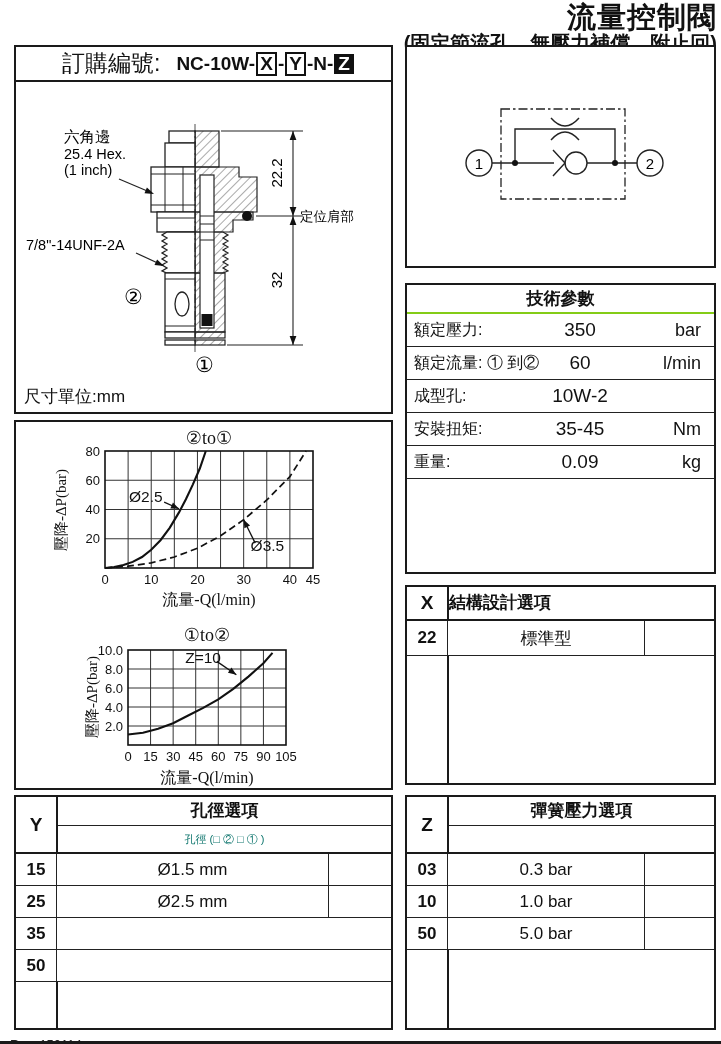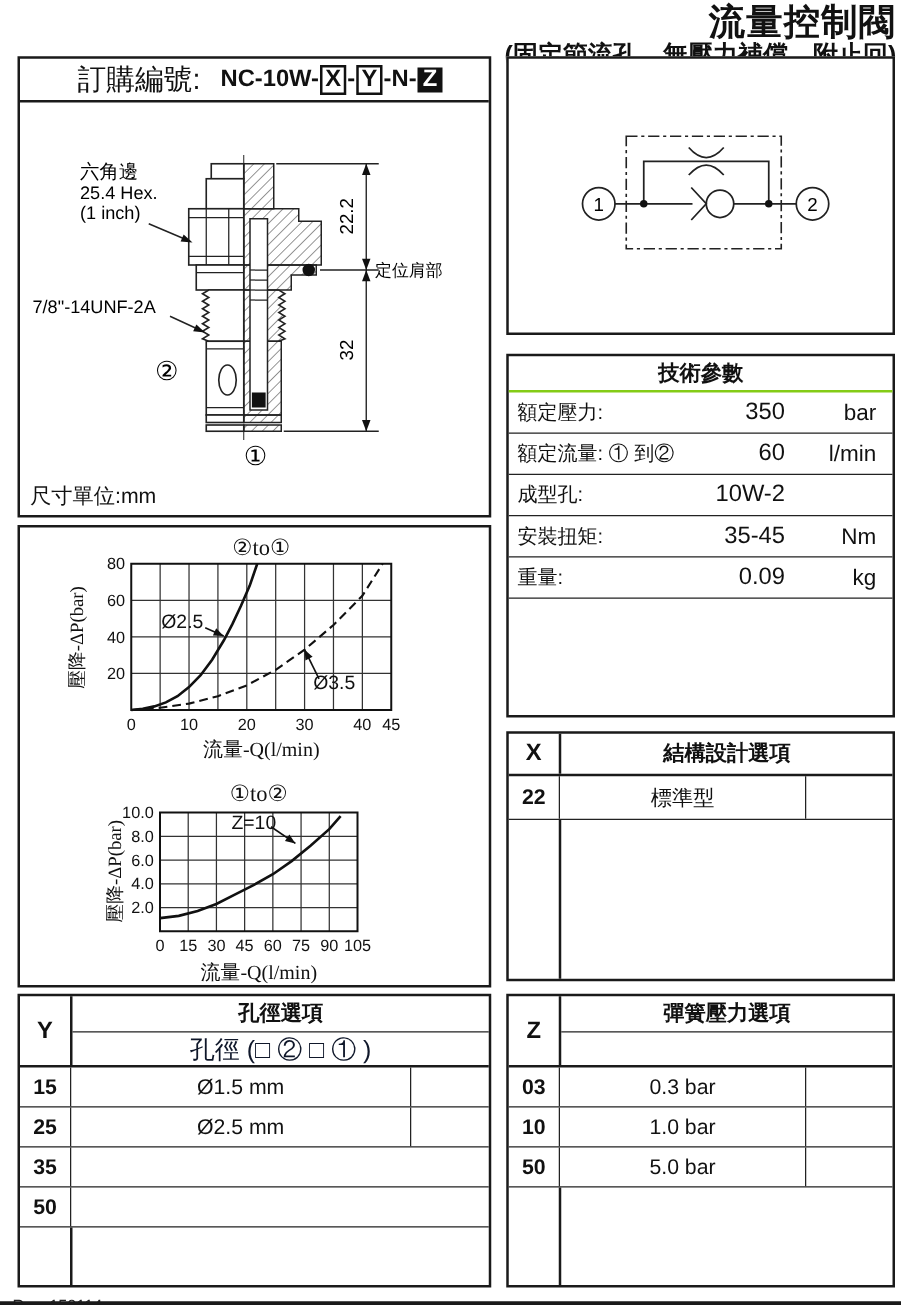--- a/index.html
+++ b/index.html
@@ -27,34 +27,34 @@
   .cxlabel{font-size:16px;fill:#111;font-family:"Liberation Serif",serif;}
   .cylabel{font-size:15px;fill:#111;font-family:"Liberation Serif",serif;}
   .cann{font-size:15.5px;fill:#111;}
   
   .box-symbol{left:405px;top:45px;width:311px;height:223px;}
   
   .box-tech{left:405px;top:283px;width:311px;height:291px;}
   .tech-head{height:27px;line-height:27px;text-align:center;font-weight:bold;font-size:17px;border-bottom:2px solid #84cc16;}
   .tech-row{display:flex;height:32px;align-items:center;border-bottom:1.5px solid #222;}
   .tech-label{width:118px;padding-left:7px;font-size:16px;white-space:nowrap;}
-  .tech-value{width:96px;text-align:right;font-size:19px;}
+  .tech-value{width:96px;text-align:center;font-size:19px;}
   .tech-unit{flex:1;text-align:right;padding-right:13px;font-size:18px;}
   
   .opt-box{display:flex;flex-direction:column;}
   #y-box{left:14px;top:795px;width:379px;height:235px;}
   #x-box{left:405px;top:585px;width:311px;height:200px;}
   #z-box{left:405px;top:795px;width:311px;height:235px;}
   .opt-head2{display:flex;border-bottom:2px solid #1a1a1a;height:55px;}
   .opt-head1{display:flex;border-bottom:2px solid #1a1a1a;height:32px;}
   .opt-code{width:40px;border-right:2px solid #1a1a1a;display:flex;align-items:center;justify-content:center;font-weight:bold;font-size:19px;}
   .opt-head-right{flex:1;display:flex;flex-direction:column;}
   .opt-title{height:28px;line-height:28px;text-align:center;font-weight:bold;font-size:17px;border-bottom:1.3px solid #222;}
-  .opt-sub{flex:1;display:flex;align-items:center;justify-content:center;font-size:20px;color:#0f172a;}
-  .opt-title1{flex:1;text-align:center;line-height:32px;font-weight:bold;font-size:17px;}
+  .opt-sub{flex:1;display:flex;align-items:center;justify-content:center;font-size:11px;color:#0f766e;}
+  .opt-title1{flex:1;line-height:32px;font-weight:bold;font-size:17px;}
   .opt-row{display:flex;border-bottom:1.5px solid #222;height:31px;}
   #x-box .opt-row{height:34px;}
   .opt-row .c1{width:40px;border-right:1.5px solid #222;display:flex;align-items:center;justify-content:center;font-weight:bold;font-size:17px;}
   .opt-row .c2{flex:1;border-right:1.5px solid #222;display:flex;align-items:center;justify-content:center;font-size:17px;}
   .opt-row .c3{width:62px;}
   #x-box .opt-row .c3,#z-box .opt-row .c3{width:69px;}
   .opt-filler{flex:1;}
   .opt-filler-line{width:40px;height:100%;border-right:2px solid #1a1a1a;}
   
   .footer-note{position:absolute;left:10px;top:1037px;font-size:13px;color:#222;}

